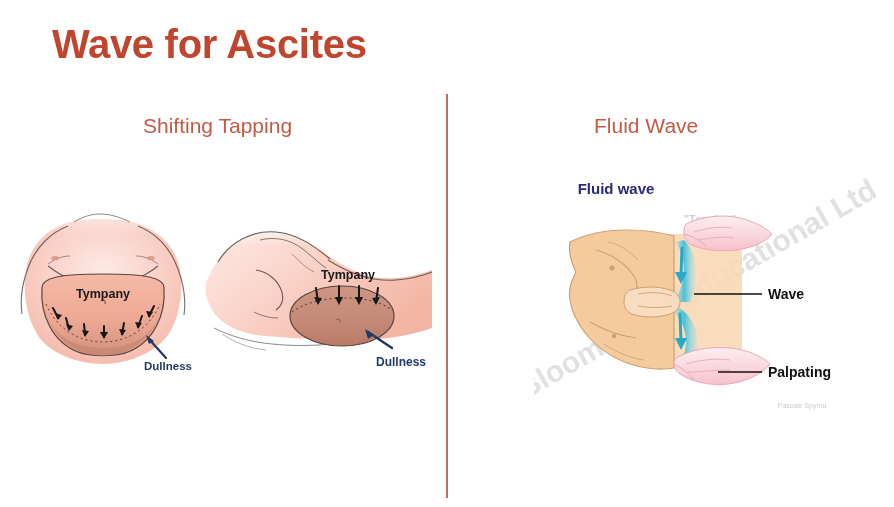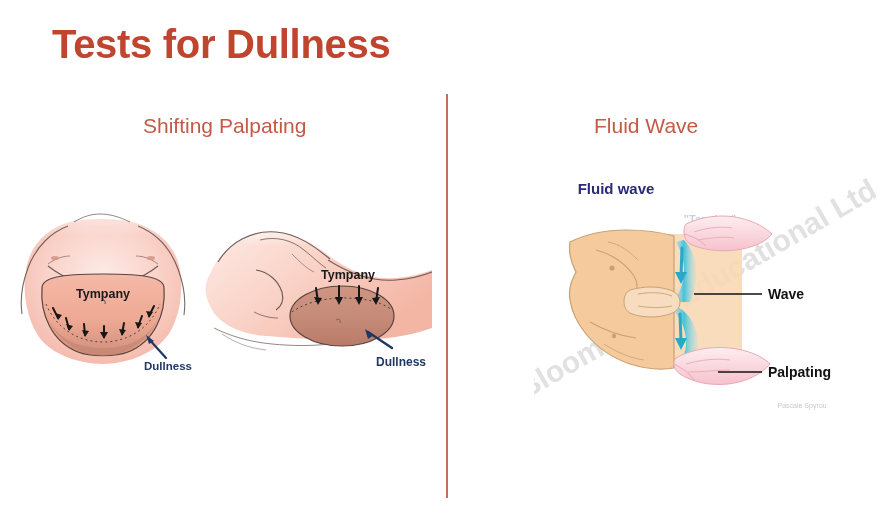--- a/index.html
+++ b/index.html
@@ -59,23 +59,23 @@
   #figure-lateral { left: 196px; top: 216px;  width: 240px; height: 160px; }
   #figure-fluidwave { left: 534px; top: 172px; width: 342px; height: 244px; }
 
   .figure svg { display: block; width: 100%; height: 100%; }
 </style>
 </head>
 <body>
 
 <div id="slide">
 
-  <div id="page-title">Tests for Dullness</div>
-
-  <div class="column-heading" id="heading-left">Shifting Palpating</div>
+  <div id="page-title">Wave for Ascites</div>
+
+  <div class="column-heading" id="heading-left">Shifting Tapping</div>
 
   <div class="column-heading" id="heading-right">Fluid Wave</div>
 
   <div id="column-divider"></div>
 
   <div class="figure" id="figure-frontal">
     <svg viewBox="0 0 190 180" xmlns="http://www.w3.org/2000/svg">
       <defs>
         <radialGradient id="torsoGradF" cx="50%" cy="38%" r="72%">
           <stop offset="0%" stop-color="#fdeae6"></stop>

